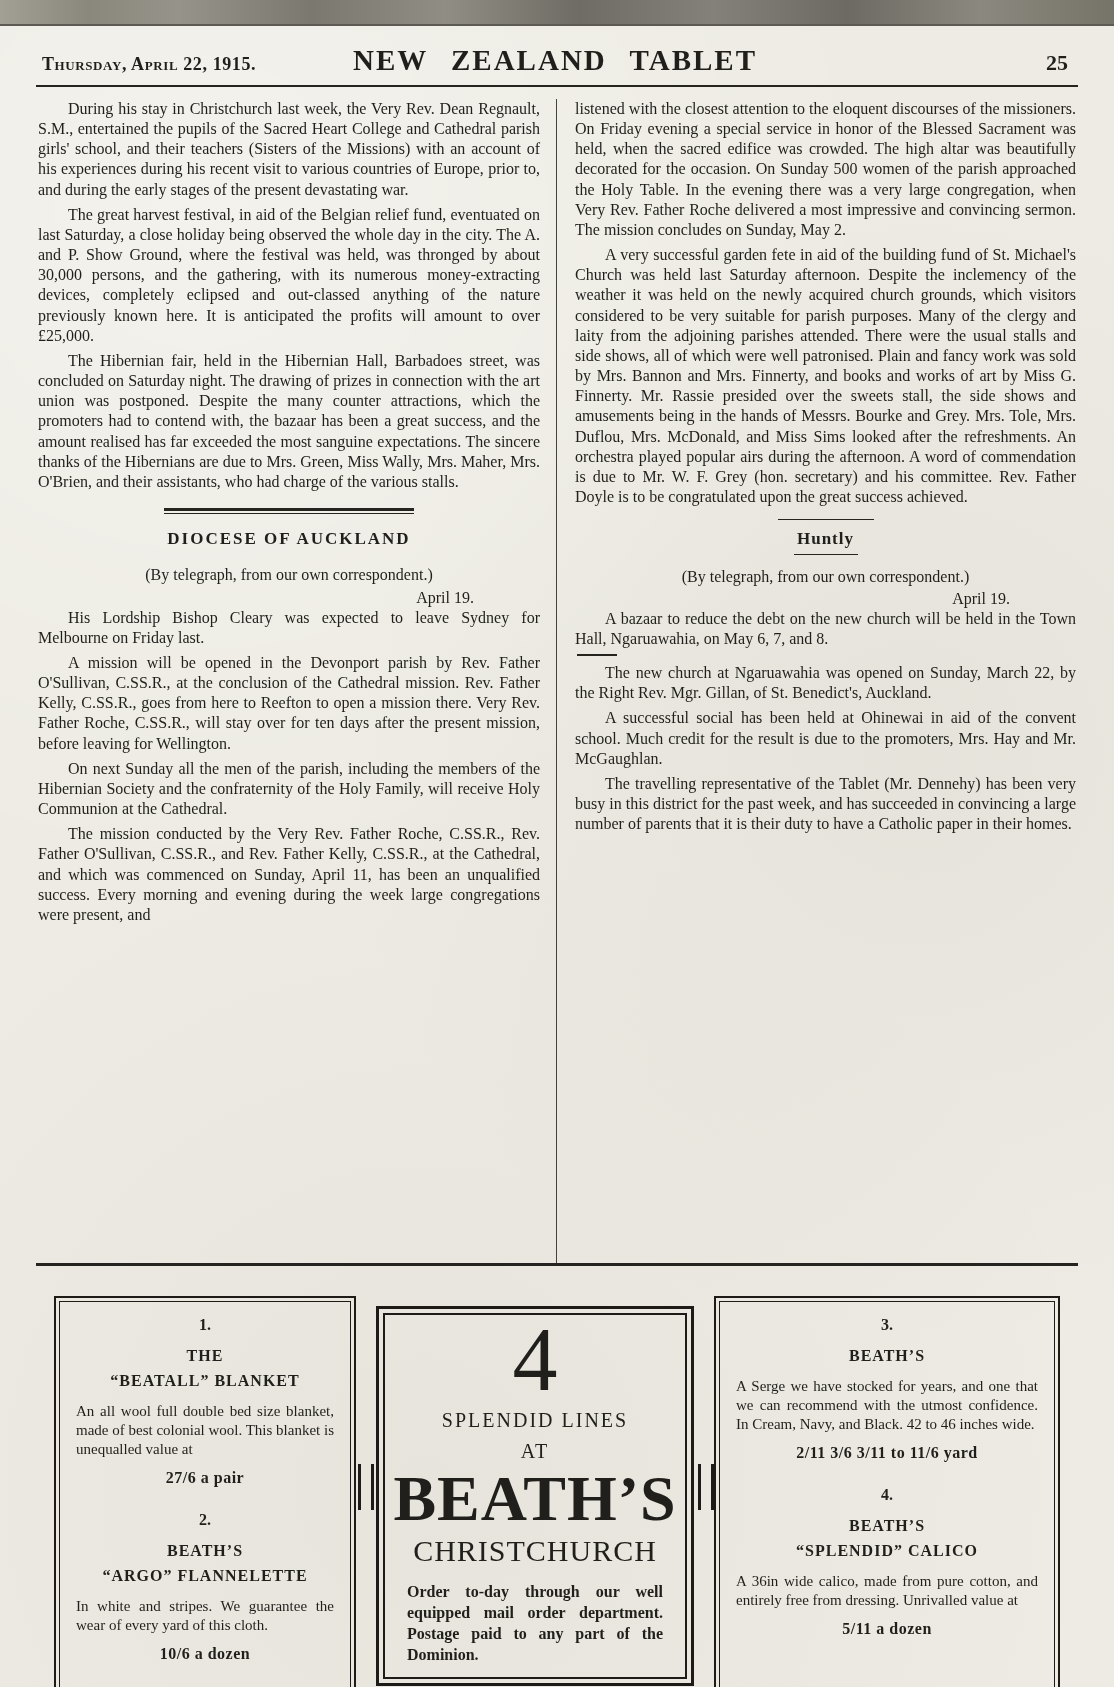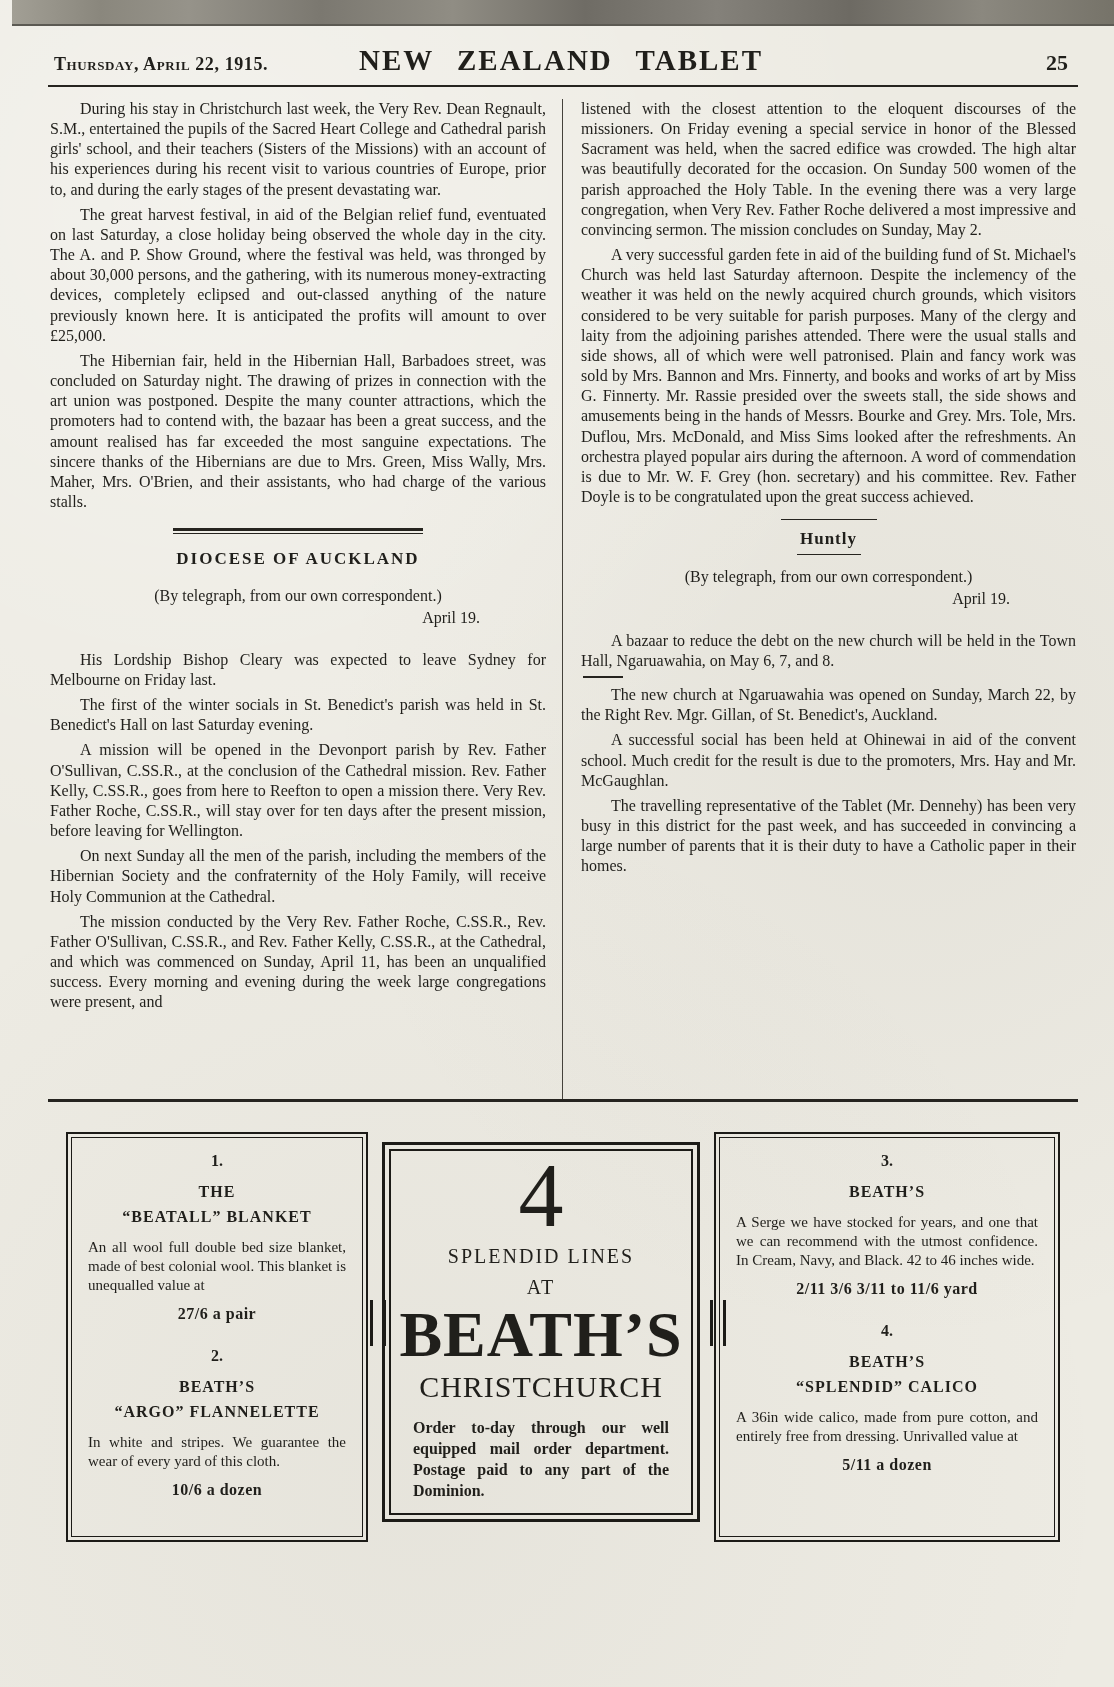--- a/index.html
+++ b/index.html
@@ -6,45 +6,44 @@
   html, body { background:#cfccc4; }
   .page {
     width:1114px; height:1687px; margin:0 auto; position:relative; overflow:hidden;
     background:#edebe3;
     background-image:
       radial-gradient(circle at 18% 12%, rgba(255,255,255,0.35), transparent 40%),
       radial-gradient(circle at 82% 45%, rgba(120,115,100,0.07), transparent 45%),
       radial-gradient(circle at 38% 88%, rgba(120,115,100,0.06), transparent 42%);
     color:#201f1b;
     font-family:"Liberation Serif","DejaVu Serif",serif;
-    padding-left:12px;
   }
   .scan-edge {
     height:26px; width:100%;
     background:linear-gradient(90deg,#a29f95 0%,#8a877d 8%,#96938a 16%,#7b7870 28%,#908d84 40%,#6f6c65 52%,#84817a 64%,#6d6a63 76%,#8b887f 88%,#767369 100%);
     border-bottom:2px solid #5c5a53;
   }
   .masthead { display:flex; align-items:baseline; padding:18px 42px 8px; }
   .masthead .mh-date { flex:1; font-weight:bold; font-variant:small-caps; font-size:18px; letter-spacing:.6px; }
   .masthead .mh-title { flex:0 0 auto; font-size:29px; font-weight:bold; letter-spacing:2px; word-spacing:14px; }
   .masthead .mh-pageno { flex:1; text-align:right; font-size:22px; font-weight:bold; padding-right:4px; }
   .header-rule { margin:0 36px; border-top:2.5px solid #26241f; }
 
-  .body { display:flex; padding:12px 38px 0; height:1012px; overflow:hidden; }
+  .body { display:flex; padding:12px 38px 0; height:1176px; overflow:hidden; }
   .col { width:50%; font-size:16px; line-height:1.26; text-align:justify; }
   .col.left  { padding-right:16px; border-right:1px solid #45423b; }
   .col.right { padding-left:18px; }
   .col p { text-indent:30px; margin-bottom:5px; }
   .col p.no-indent { text-indent:0; }
 
   .section-divider { width:250px; margin:16px auto 14px; border-top:3px solid #26241f; border-bottom:1px solid #26241f; height:6px; }
   h2.section-heading { text-align:center; font-size:17px; font-weight:bold; letter-spacing:2px; margin:2px 0 16px; }
   h2.section-heading.huntly { letter-spacing:1px; margin:2px 0 4px; }
   .col p.byline   { text-indent:0; text-align:center; margin-bottom:2px; }
-  .col p.dateline { text-indent:0; text-align:right; padding-right:66px; margin-bottom:22px; }
+  .col p.dateline { text-indent:0; text-align:right; padding-right:66px; margin-bottom:0; }
   .rule-sm { border-top:1.5px solid #26241f; width:96px; margin:12px auto 8px; }
   .rule-sm.narrow { width:64px; margin:4px auto 12px; }
   .dash-artifact { width:40px; border-top:2.5px solid #26241f; margin:1px 0 7px 2px; }
 
   .ads-rule { margin:0 36px; border-top:3px solid #262420; }
   .ads { position:relative; display:flex; justify-content:space-between; align-items:flex-start; padding:30px 54px 0; height:446px; }
   .ad-box { position:relative; border:2px solid #1c1b17; }
   .ad-box.side::before { content:""; position:absolute; inset:3px; border:1px solid #1c1b17; pointer-events:none; }
   .ad-box.side.box-left  { width:302px; height:410px; padding-top:18px; }
   .ad-box.side.box-right { width:346px; height:410px; padding-top:18px; }
@@ -88,21 +87,20 @@
       <p>During his stay in Christchurch last week, the Very Rev. Dean Regnault, S.M., entertained the pupils of the Sacred Heart College and Cathedral parish girls' school, and their teachers (Sisters of the Missions) with an account of his experiences during his recent visit to various countries of Europe, prior to, and during the early stages of the present devastating war.</p>
       <p>The great harvest festival, in aid of the Belgian relief fund, eventuated on last Saturday, a close holiday being observed the whole day in the city. The A. and P. Show Ground, where the festival was held, was thronged by about 30,000 persons, and the gathering, with its numerous money-extracting devices, completely eclipsed and out-classed anything of the nature previously known here. It is anticipated the profits will amount to over £25,000.</p>
       <p>The Hibernian fair, held in the Hibernian Hall, Barbadoes street, was concluded on Saturday night. The drawing of prizes in connection with the art union was postponed. Despite the many counter attractions, which the promoters had to contend with, the bazaar has been a great success, and the amount realised has far exceeded the most sanguine expectations. The sincere thanks of the Hibernians are due to Mrs. Green, Miss Wally, Mrs. Maher, Mrs. O'Brien, and their assistants, who had charge of the various stalls.</p>
 
       <div class="section-divider"></div>
       <h2 class="section-heading">DIOCESE OF AUCKLAND</h2>
       <p class="byline">(By telegraph, from our own correspondent.)</p>
       <p class="dateline">April 19.</p>
 
       <p>His Lordship Bishop Cleary was expected to leave Sydney for Melbourne on Friday last.</p>
-      <p>The first of the winter socials in St. Benedict's parish was held in St. Benedict's Hall on last Saturday evening.</p>
       <p>A mission will be opened in the Devonport parish by Rev. Father O'Sullivan, C.SS.R., at the conclusion of the Cathedral mission. Rev. Father Kelly, C.SS.R., goes from here to Reefton to open a mission there. Very Rev. Father Roche, C.SS.R., will stay over for ten days after the present mission, before leaving for Wellington.</p>
       <p>On next Sunday all the men of the parish, including the members of the Hibernian Society and the confraternity of the Holy Family, will receive Holy Communion at the Cathedral.</p>
       <p>The mission conducted by the Very Rev. Father Roche, C.SS.R., Rev. Father O'Sullivan, C.SS.R., and Rev. Father Kelly, C.SS.R., at the Cathedral, and which was commenced on Sunday, April 11, has been an unqualified success. Every morning and evening during the week large congregations were present, and</p>
     </div>
 
     <div class="col right">
       <p class="no-indent">listened with the closest attention to the eloquent discourses of the missioners. On Friday evening a special service in honor of the Blessed Sacrament was held, when the sacred edifice was crowded. The high altar was beautifully decorated for the occasion. On Sunday 500 women of the parish approached the Holy Table. In the evening there was a very large congregation, when Very Rev. Father Roche delivered a most impressive and convincing sermon. The mission concludes on Sunday, May 2.</p>
       <p>A very successful garden fete in aid of the building fund of St. Michael's Church was held last Saturday afternoon. Despite the inclemency of the weather it was held on the newly acquired church grounds, which visitors considered to be very suitable for parish purposes. Many of the clergy and laity from the adjoining parishes attended. There were the usual stalls and side shows, all of which were well patronised. Plain and fancy work was sold by Mrs. Bannon and Mrs. Finnerty, and books and works of art by Miss G. Finnerty. Mr. Rassie presided over the sweets stall, the side shows and amusements being in the hands of Messrs. Bourke and Grey. Mrs. Tole, Mrs. Duflou, Mrs. McDonald, and Miss Sims looked after the refreshments. An orchestra played popular airs during the afternoon. A word of commendation is due to Mr. W. F. Grey (hon. secretary) and his committee. Rev. Father Doyle is to be congratulated upon the great success achieved.</p>
 
       <div class="rule-sm"></div>

